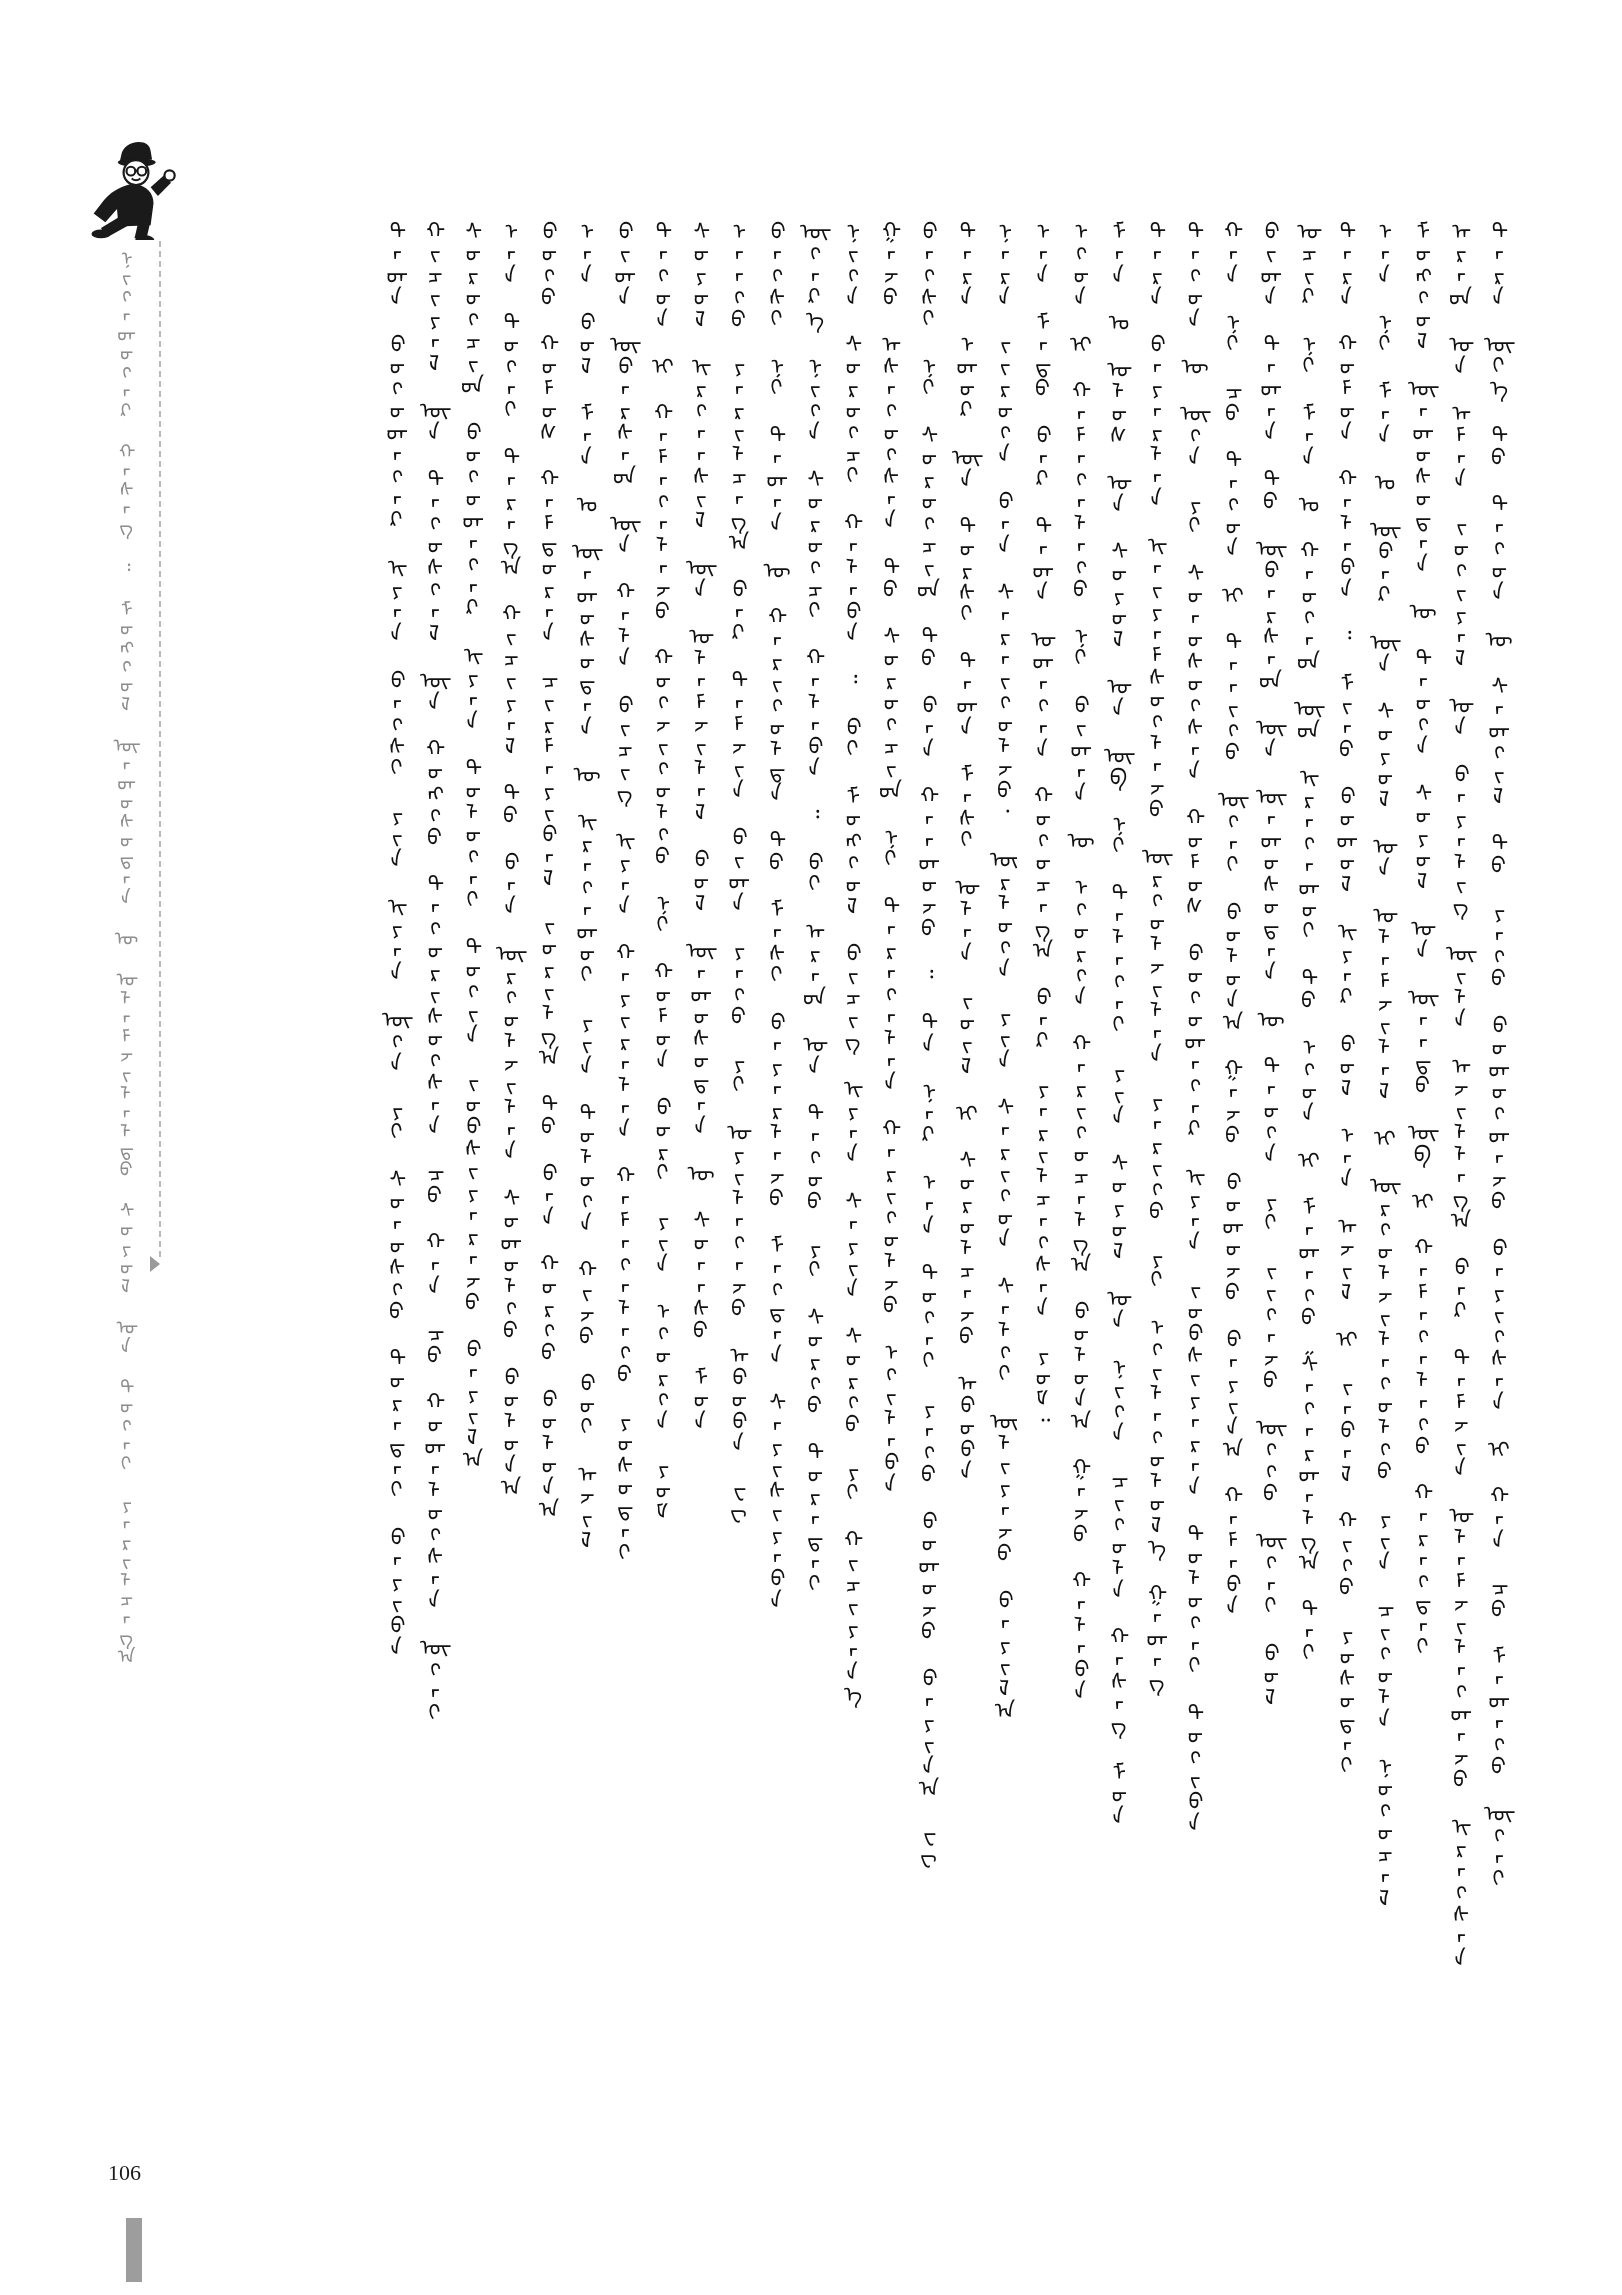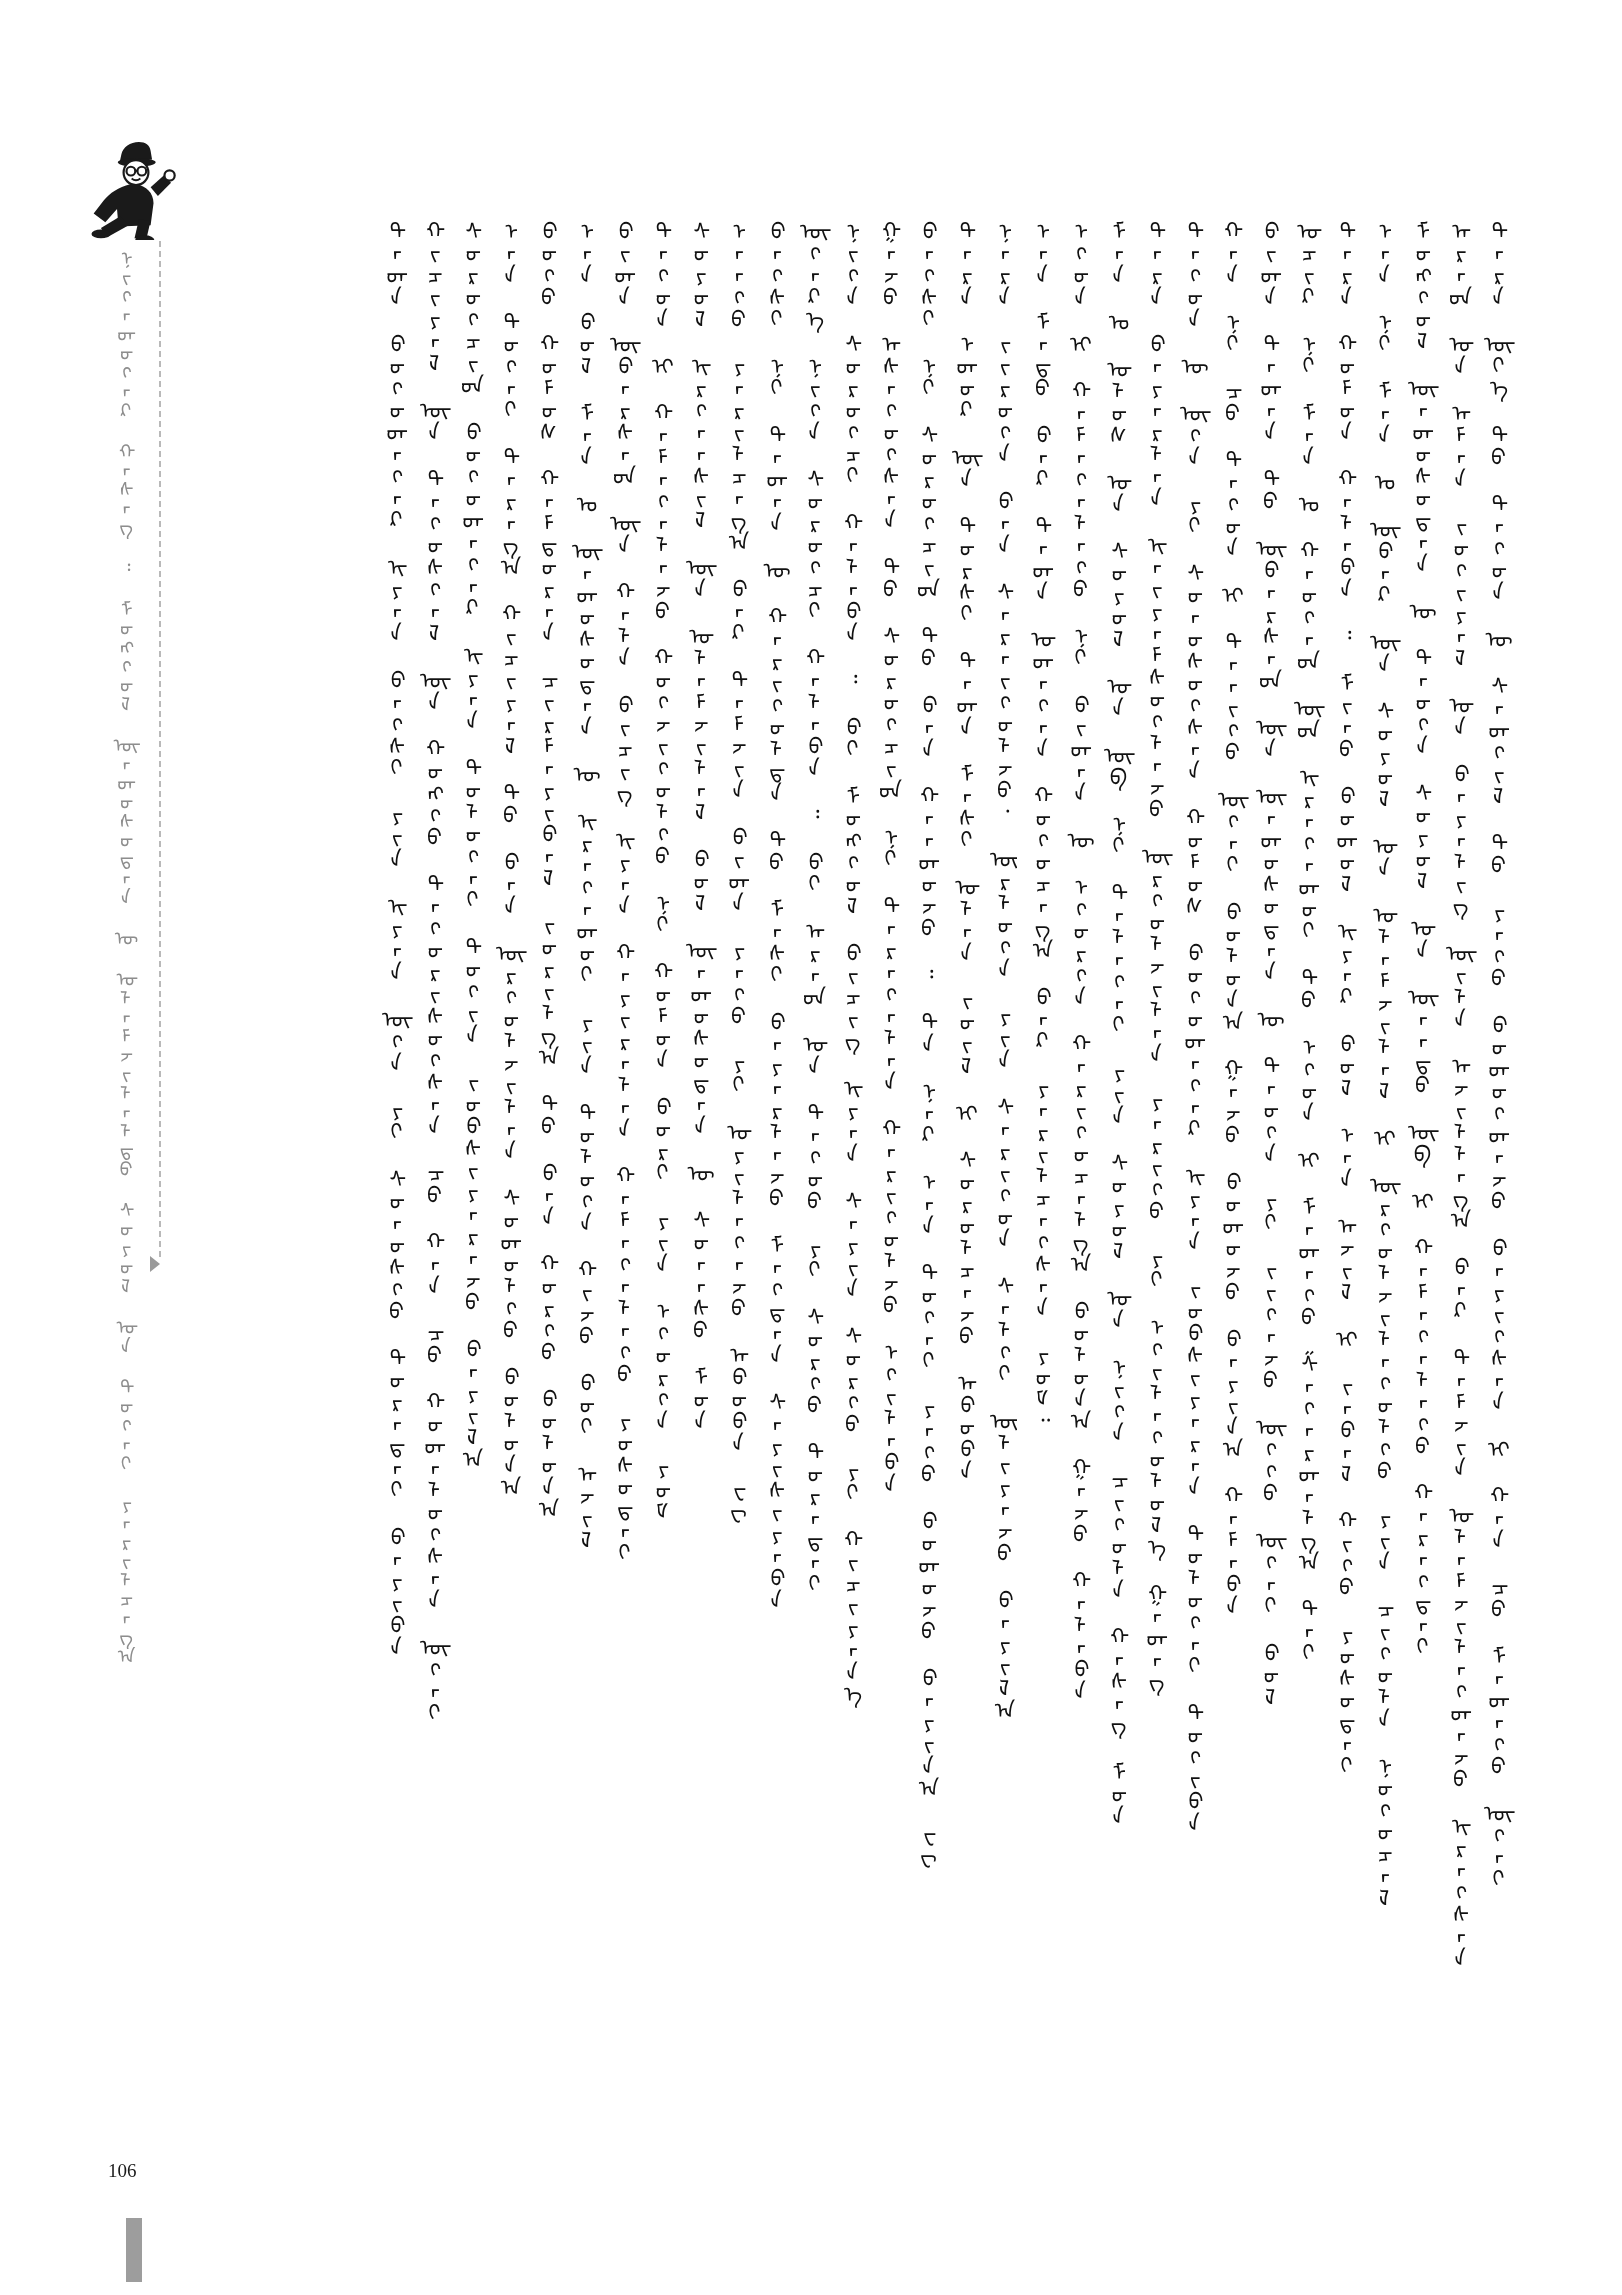--- a/index.html
+++ b/index.html
@@ -100,21 +100,21 @@
     font-family: "DejaVu Sans", "Liberation Sans", sans-serif;
   }
   .vcol.short { height: 1593px; }
   .vcol.mid   { height: 1739px; }
 
   
   .page-number {
     position: absolute;
     left: 108px;
     top: 2160px;
-    font-size: 19px;
+    font-size: 22px;
     color: #1a1a1a;
     font-family: "Liberation Serif", serif;
   }
   
   .bottom-bar {
     position: absolute;
     left: 126px;
     top: 2218px;
     width: 16px;
     height: 64px;

